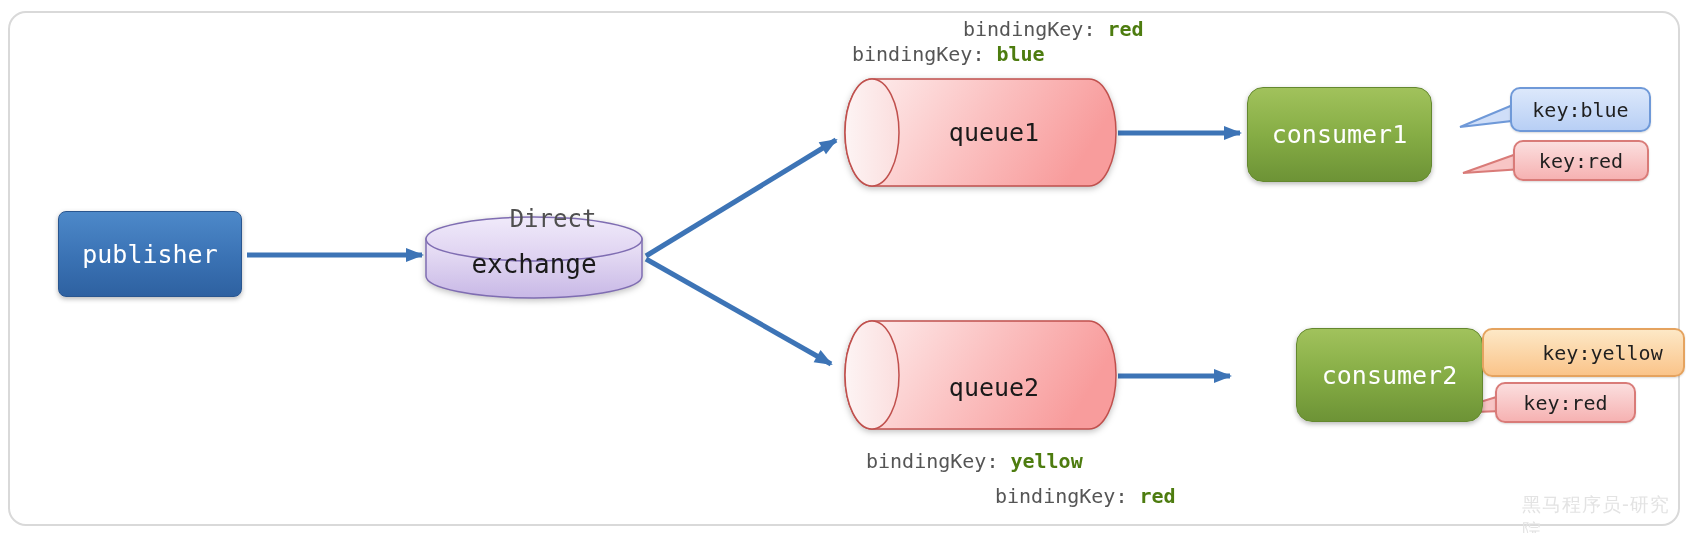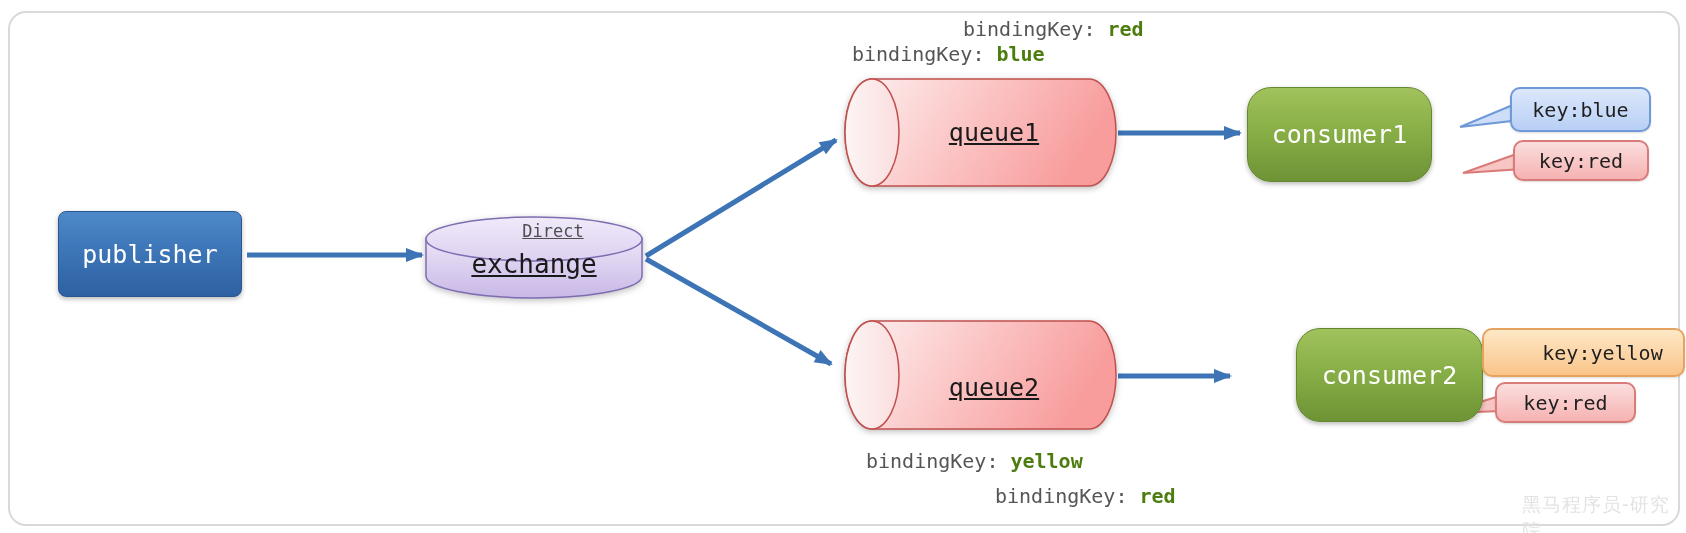--- a/index.html
+++ b/index.html
@@ -7,31 +7,31 @@
          font-family:"DejaVu Sans Mono","Liberation Mono",monospace;}
   .frame{position:absolute;left:8px;top:11px;width:1668px;height:511px;
          border:2px solid #d9d9d9;border-radius:18px;background:#ffffff;}
   svg.layer{position:absolute;left:0;top:0;width:1686px;height:533px;}
 
   .node{position:absolute;display:flex;align-items:center;justify-content:center;
         color:#ffffff;font-size:25px;box-shadow:0 2px 5px rgba(0,0,0,.28);}
   .publisher{left:58px;top:211px;width:182px;height:84px;border-radius:8px;
         background:linear-gradient(180deg,#4d89c9 0%,#3a72b4 55%,#2e61a1 100%);
         border:1px solid #2a568f;}
-  .consumer{border-radius:24px;
+  .consumer{border-radius:16px;
         background:linear-gradient(180deg,#a1c25c 0%,#86ad45 50%,#6d9336 100%);
         border:1px solid #64882f;}
   .consumer1{left:1247px;top:87px;width:183px;height:93px;}
   .consumer2{left:1296px;top:328px;width:185px;height:92px;}
 
   .cyl-label{position:absolute;display:flex;align-items:center;justify-content:center;
-        color:#1a1a1a;font-size:25px;text-decoration:underline;}
+        color:#1a1a1a;font-size:25px;}
   .queue1-label{left:871px;top:79px;width:246px;height:107px;}
   .queue2-label{left:871px;top:321px;width:246px;height:132px;}
-  .exchange-type{left:445px;top:219px;width:216px;height:24px;font-size:17px;color:#4f4f4f;}
+  .exchange-type{left:445px;top:207px;width:216px;height:24px;font-size:24px;color:#4f4f4f;}
   .exchange-label{left:425px;top:249px;width:218px;height:30px;font-size:26px;}
 
   .bind-line{position:absolute;font-size:20px;white-space:pre;color:#555555;}
   .bind-line .bv{font-weight:bold;color:#4d7c0f;margin-left:12px;}
 
   .tag{position:absolute;display:flex;align-items:center;justify-content:center;
        font-size:20px;color:#1f1f1f;border-radius:10px;box-shadow:0 1px 2px rgba(0,0,0,.15);}
   .tag-blue{left:1510px;top:87px;width:137px;height:41px;
        background:linear-gradient(180deg,#dce8fb,#b8cff5);border:2px solid #6f99d8;}
   .tag-red1{left:1513px;top:140px;width:132px;height:37px;

